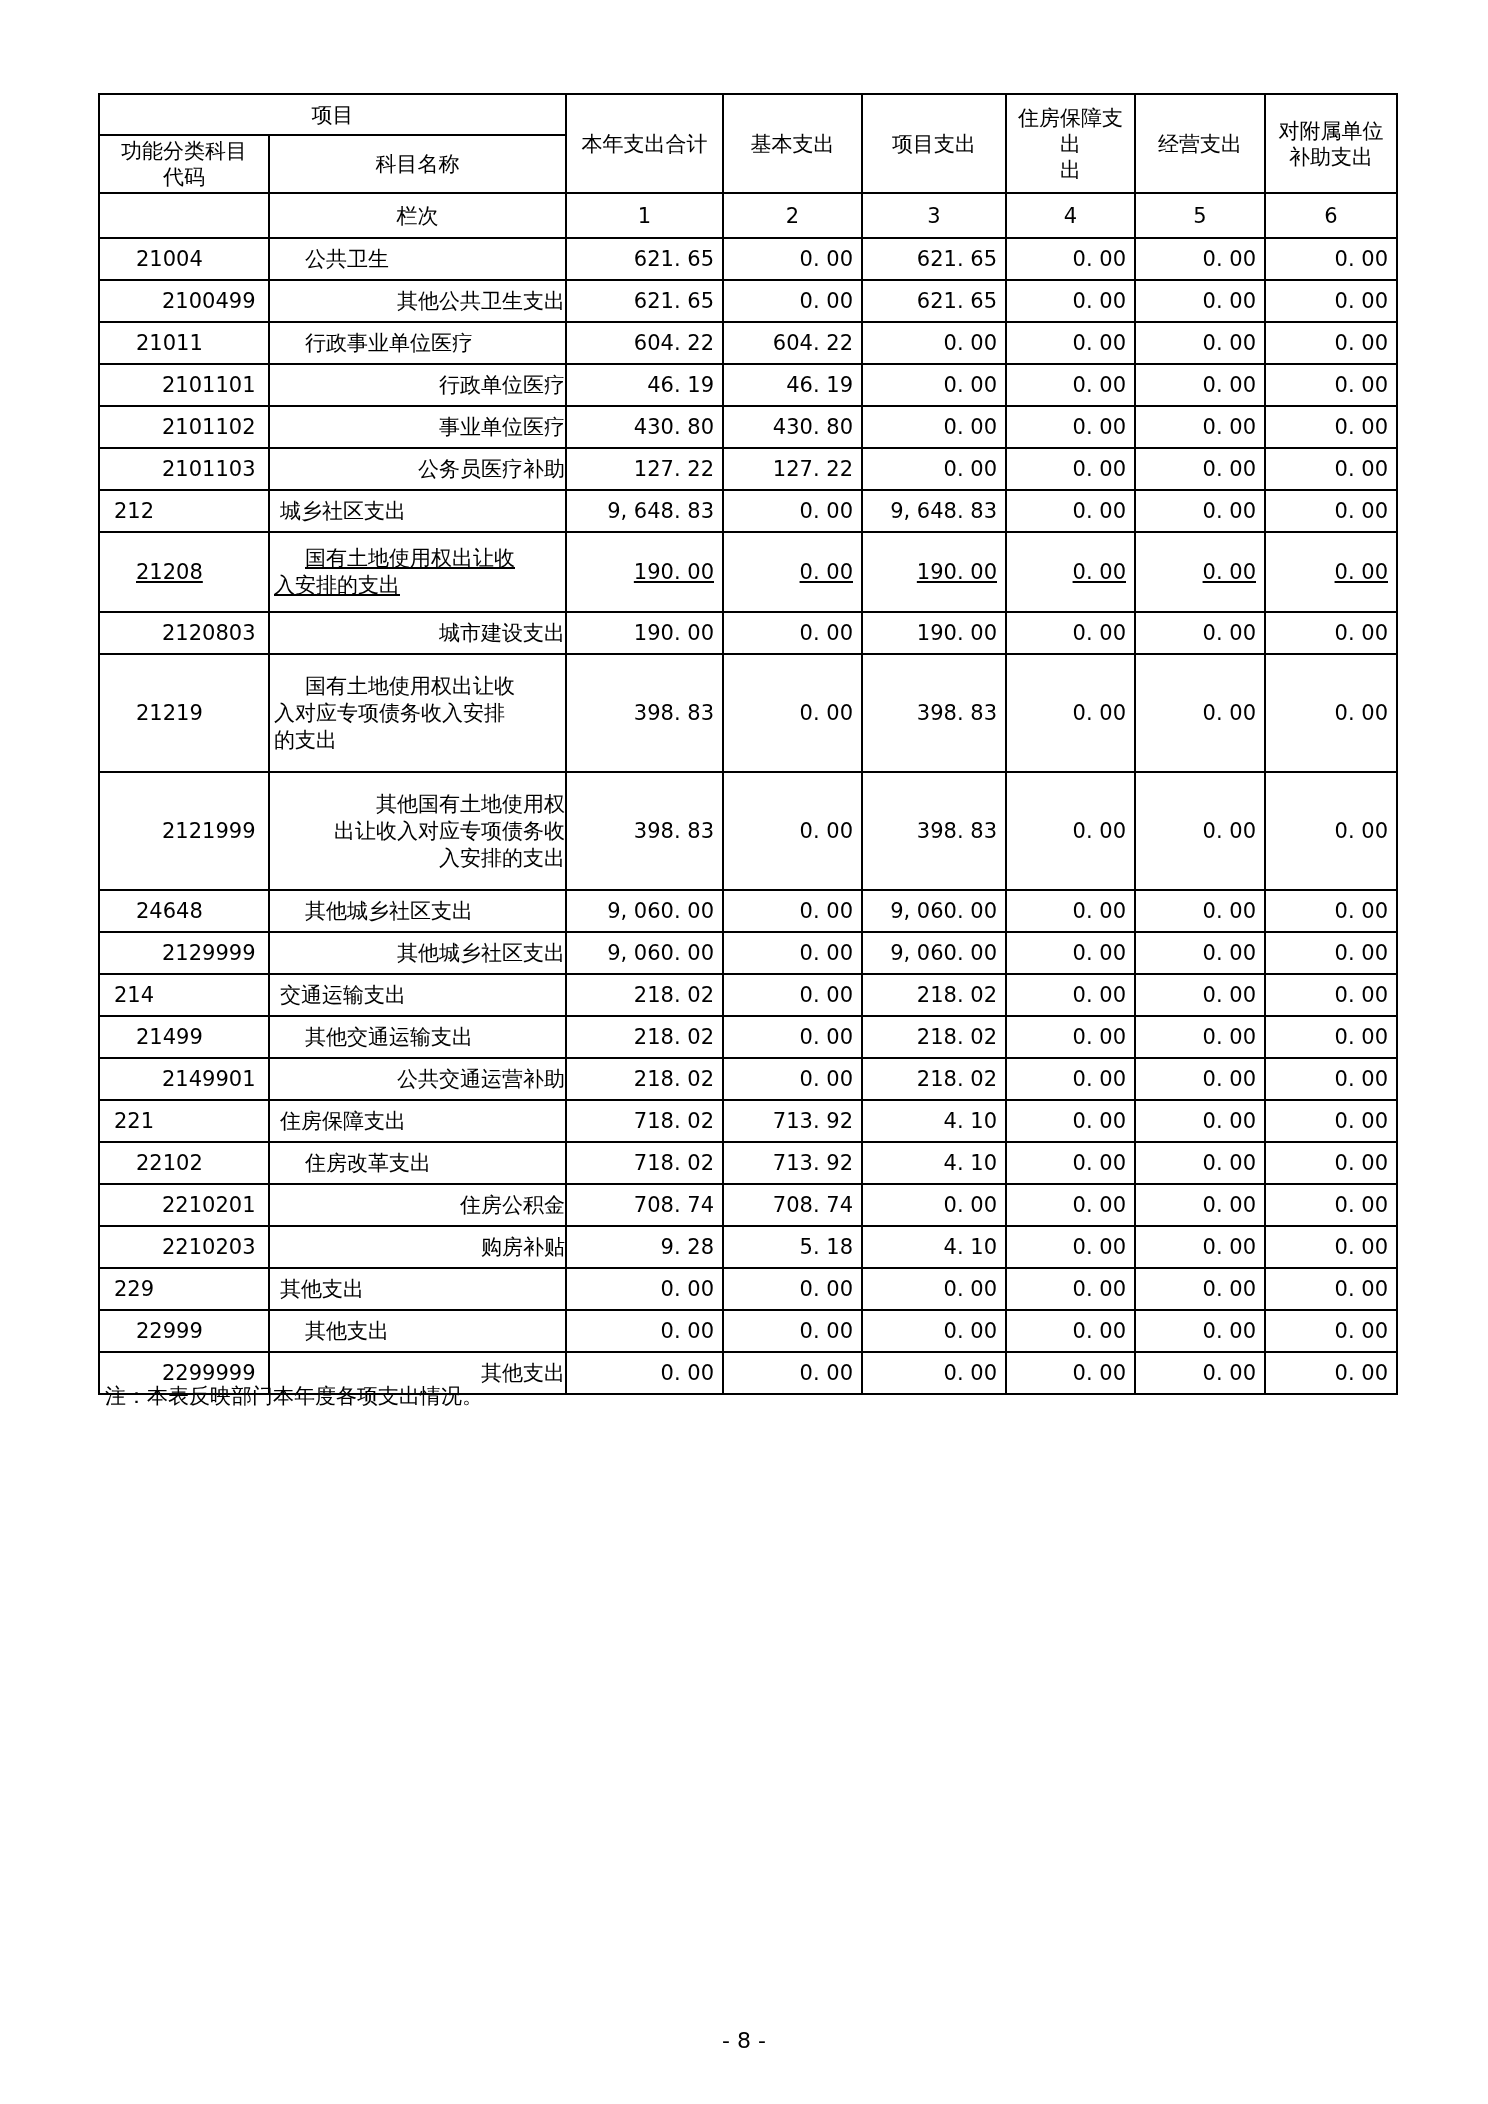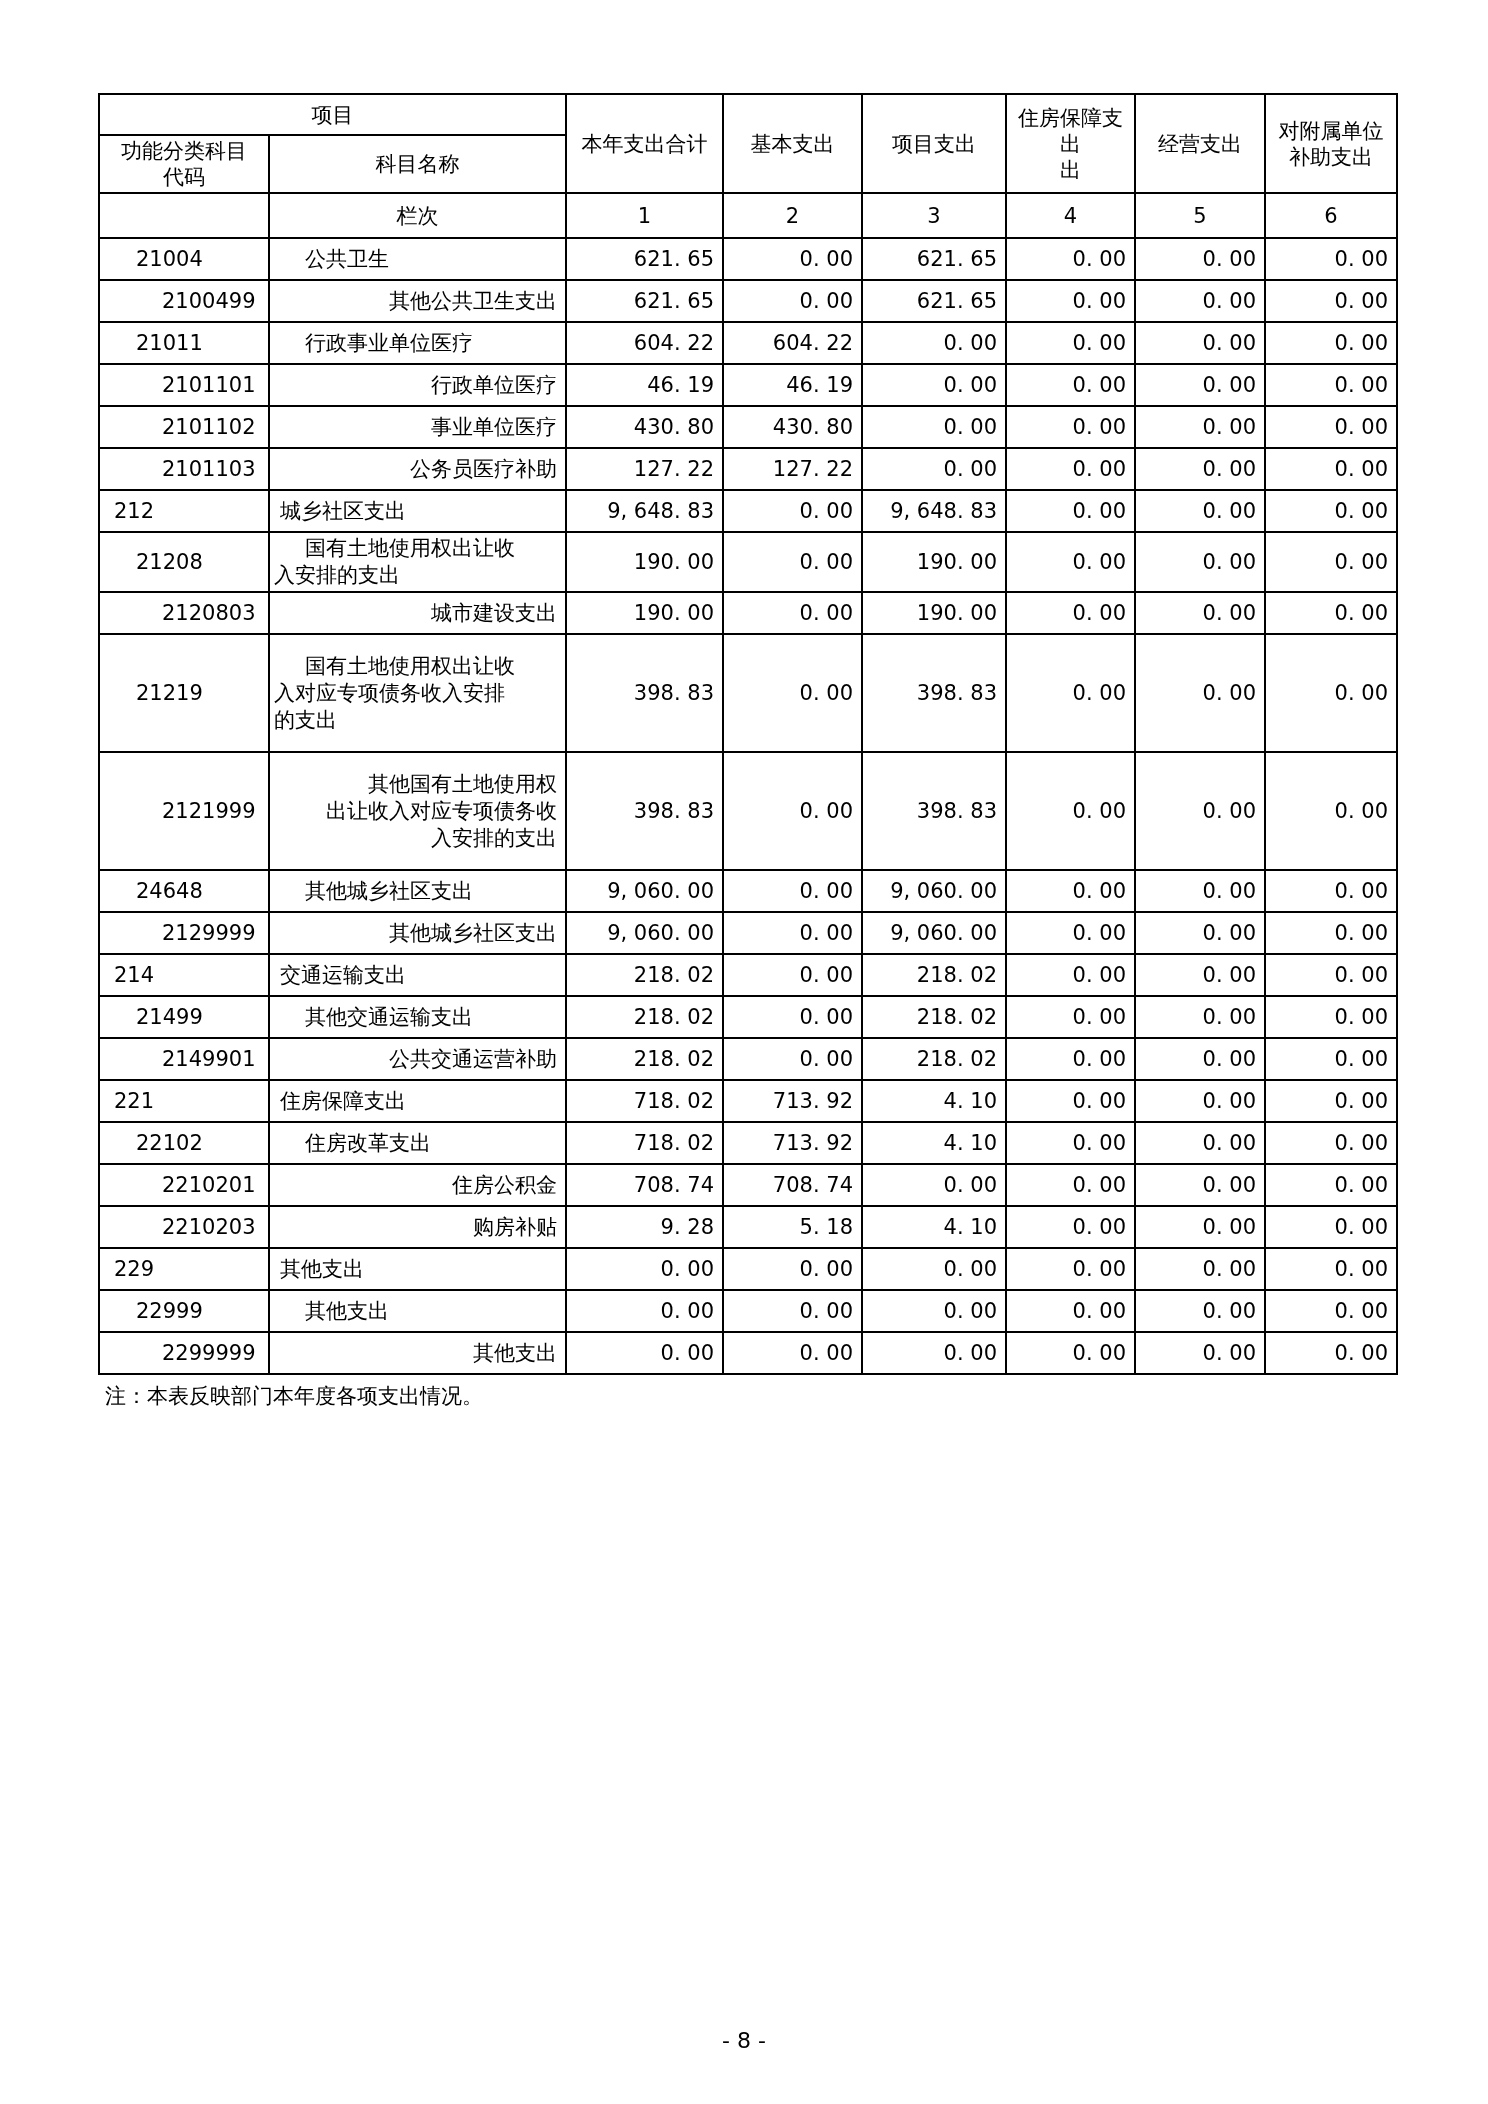--- a/index.html
+++ b/index.html
@@ -28,27 +28,27 @@
     font-weight:normal;
     text-align:center;
     white-space:pre-line;
     line-height:26px;
     padding:2px;
   }
   tr.hr1 { height:41px; }
   tr.hr2 { height:52px; }
   tr.hr3 { height:45px;margin-top:14px; }
   tr.h1 { height:42px; }
-  tr.h2 { height:60px; }
+  tr.h2 { height:80px;text-decoration:underline; }
   tr.h3 { height:118px; }
   td.code { text-align:left; }
   td.code.lv1 { padding-left:14px; }
   td.code.lv2 { padding-left:36px; }
   td.code.lv3 { padding-left:62px;margin-top:35px; }
-  td.name { padding-left:4px; padding-right:8px; }
+  td.name { padding-left:4px; padding-right:0; }
   td.name p {
     white-space:pre-line;
     line-height:27px;
   }
   td.name p.lv1 { text-indent:6px; }
   td.name p.lv2 { text-indent:31px; }
   td.name p.lv3 { text-indent:56px;text-align:right; }
   td.num { text-align:right; padding-right:8px; }
   .footnote {
     position:absolute; left:105px; top:1382px;

